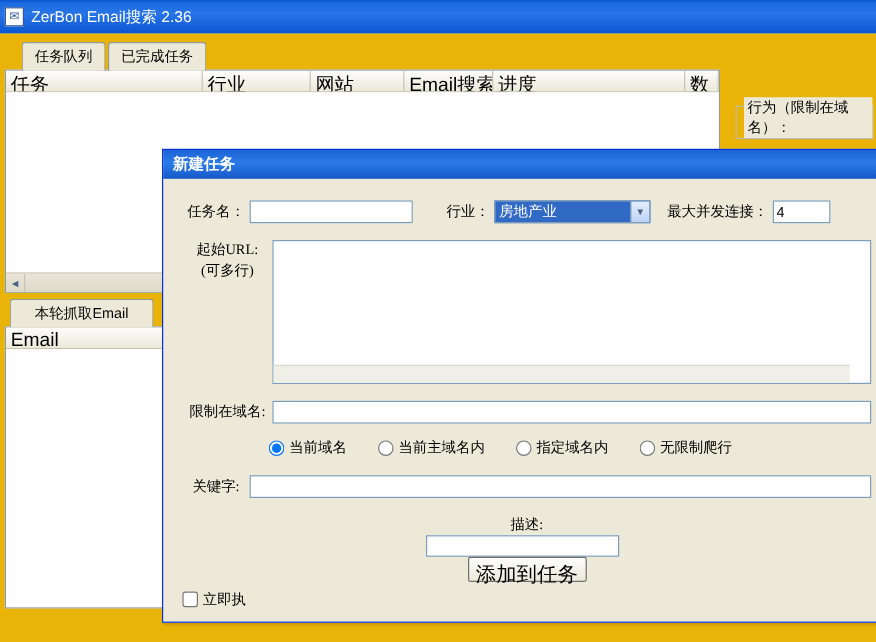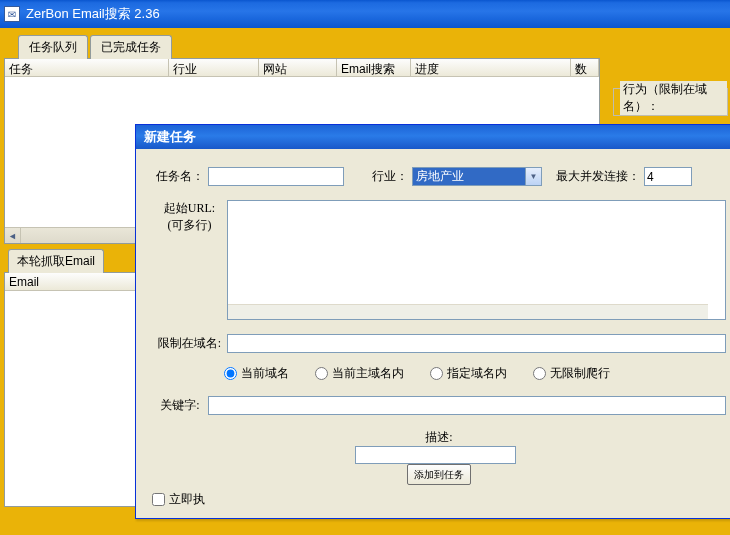--- a/index.html
+++ b/index.html
@@ -58,21 +58,21 @@
 }
 .grid-header {
   display: flex;
   background: linear-gradient(to bottom, #fdfdfd, #ece9d8);
   border-bottom: 1px solid #c6c3b3;
   height: 18px;
 }
 .grid-header .gh {
   border-right: 1px solid #c6c3b3;
   padding: 2px 4px;
-  font-size: 12px;
+  font-size: 16px;
   overflow: hidden;
   white-space: nowrap;
 }
 .grid-body {
   height: 150px;
   background: #fff;
 }
 .scroll-bottom {
   height: 16px;
   background: linear-gradient(to bottom, #e9e6d8, #dedacb);
@@ -90,21 +90,21 @@
 .smalltabs {
   display: flex;
   margin-left: 4px;
   margin-top: 4px;
 }
 .smalltab {
   background: #ece9d8;
   border: 1px solid #919b9c;
   border-bottom: none;
   border-radius: 3px 3px 0 0;
-  padding: 3px 8px;
+  padding: 3px 20px;
   position: relative;
   top: 1px;
 }
 .lower-grid {
   border: 1px solid #919b9c;
   background: #fff;
   margin-top: 0;
 }
 .lower-grid .grid-body { height: 215px; }
 
@@ -199,21 +199,21 @@
   margin-bottom: 14px;
   align-items: center;
 }
 .radio-row label { display: flex; align-items: center; gap: 4px; }
 .radio-row input { margin: 0; }
 .btn {
   border: 1px solid #707070;
   background: linear-gradient(to bottom, #fdfdfd, #ece9d8);
   padding: 2px 6px;
   font-family: Liberation Serif, serif;
-  font-size: 10px;
+  font-size: 17px;
   border-radius: 2px;
   height: 21px;
 }
 .cbx { display: flex; align-items: center; gap: 4px; margin-left: auto; margin-top: 6px; margin-right: 4px;}
 </style>
 </head>
 <body>
 
 <div class="titlebar">
   <span class="app-icon">✉</span>

